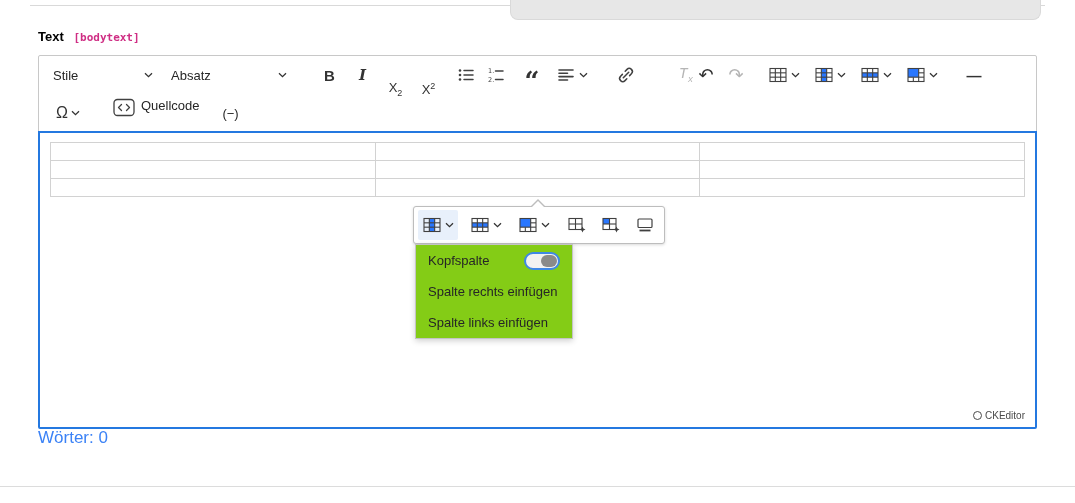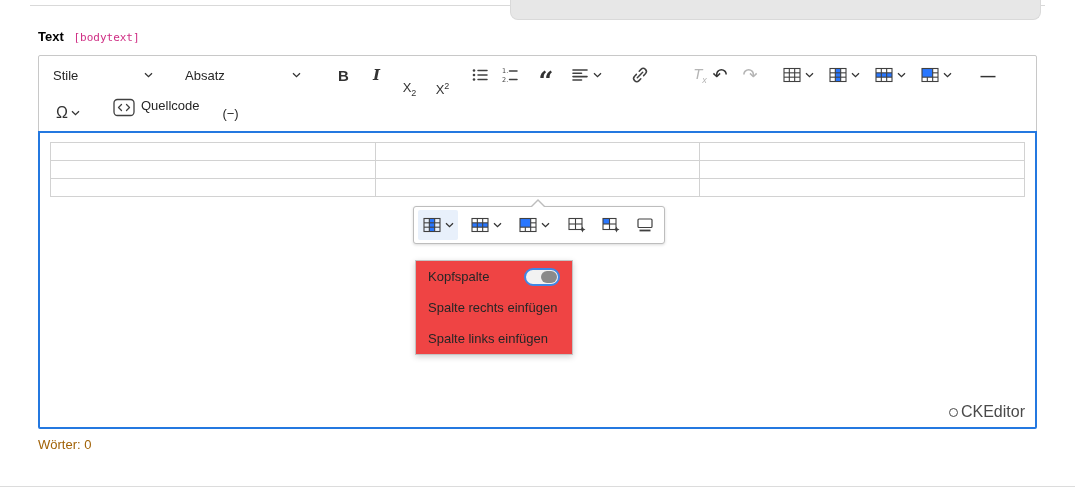--- a/index.html
+++ b/index.html
@@ -15,64 +15,64 @@
 
   
   .top-line { left: 30px; top: 5px; width: 1015px; height: 0; border-top: 1px solid #d9d9d9; }
   .top-tab  { left: 510px; top: 0; width: 531px; height: 20px; background: #e7e7e7;
               border: 1px solid #d9d9d9; border-top: none; border-radius: 0 0 8px 8px; }
   .bottom-line { left: 0; top: 486px; width: 1075px; height: 0; border-top: 1px solid #dcdcdc; }
 
   
   .field-label { left: 38px; top: 29px; font-size: 13px; }
   .field-label .lbl { font-weight: 700; color: #000; }
-  .field-label .key { font-family: "DejaVu Sans Mono", monospace; font-weight: 400;
+  .field-label .key { font-family: "DejaVu Sans Mono", monospace; font-weight: 700;
                       font-size: 11px; color: #cf2e84; margin-left: 6px; }
 
   
   .editor { left: 38px; top: 55px; width: 999px; }
   .toolbar { position: relative; height: 77px; background: #fff;
              border: 1px solid #c8c8c8; border-radius: 2px 2px 0 0; }
   .trow { position: absolute; left: 0; right: 0; height: 38px;
           display: flex; align-items: center; padding: 0 6px; }
   .trow1 { top: 0; } .trow2 { top: 38px; }
 
   button { font-family: inherit; background: none; border: none; cursor: pointer; color: #333; }
   .tbtn { height: 30px; min-width: 30px; width: 30px; display: inline-flex; align-items: center;
           justify-content: center; gap: 3px; border-radius: 2px; font-size: 14px; flex: none; }
   .tbtn.w33 { width: 33px; }
   .tbtn.wchev { width: 46px; }
   .dd { display: inline-flex; align-items: center; justify-content: space-between;
         height: 30px; padding: 0 8px; font-size: 13px; color: #262626; flex: none; border-radius: 2px; gap: 14px; }
   .dd-stile { width: 116px; }
-  .dd-absatz { width: 132px; margin-left: 16px; }
+  .dd-absatz { width: 132px; margin-left: 2px; }
   .sp { flex: none; height: 1px; }
   .glyph-b { font-weight: 700; font-size: 15px; }
   .glyph-i { font-family: "DejaVu Serif", serif; font-style: italic; font-weight: 600; font-size: 15px; }
   .glyph-x { font-size: 13px; margin-top: 28px; }
   .glyph-x sub, .glyph-x sup { font-size: 9px; }
   .glyph-quote { font-family: "DejaVu Serif", serif; font-weight: 700; font-size: 26px;
                  position: relative; top: 6px; line-height: 10px; }
   .glyph-arrow { font-size: 18px; line-height: 1; }
   .glyph-omega { font-size: 16px; }
   .glyph-hr { font-weight: 700; font-size: 15px; }
-  .glyph-tx { font-family: Liberation Sans, sans-serif; font-style: italic; font-size: 15px; margin-left: 44px; }
+  .glyph-tx { font-family: Liberation Mono, monospace; font-style: italic; font-size: 15px; margin-left: 44px; }
   .disabled, .disabled * { color: #b5b5b5 !important; }
   .src-btn { display: inline-flex; align-items: flex-start; gap: 6px; height: 30px;
              padding: 0 8px; font-size: 13px; color: #262626; flex: none; }
   .softhy { font-size: 13px; color: #262626; }
 
   
   .content { position: relative; height: 298px; background: #fff;
              border: 2px solid #2478e0; margin-top: -1px; border-radius: 0 0 2px 2px; }
   table.ck-table { border-collapse: collapse; width: calc(100% - 20px); margin: 9px 10px; }
   table.ck-table td { border: 1px solid #d2d2d2; height: 18px; padding: 0; }
 
   .ck-badge { position: absolute; right: 10px; bottom: 6px; display: inline-flex;
-              align-items: center; gap: 3px; font-size: 16px; color: #4a4a4a; }
+              align-items: center; gap: 3px; font-size: 10px; color: #4a4a4a; }
   .ck-badge .ring { width: 9px; height: 9px; border: 1.5px solid #4a4a4a; border-radius: 50%;
                     display: inline-block; }
 
   
   .balloon { left: 413px; top: 206px; width: 252px; height: 38px; background: #fff;
              border: 1px solid #bdbdbd; border-radius: 3px; z-index: 5;
              display: flex; align-items: center; padding: 0 4px;
              box-shadow: 0 1px 3px rgba(0,0,0,.15); }
   .balloon .arrow-out { position: absolute; left: 116px; top: -8px; width: 0; height: 0;
              border-left: 8px solid transparent; border-right: 8px solid transparent;
@@ -80,30 +80,30 @@
   .balloon .arrow-in { position: absolute; left: 117px; top: -6.5px; width: 0; height: 0;
              border-left: 7px solid transparent; border-right: 7px solid transparent;
              border-bottom: 7px solid #ffffff; }
   .bln-btn { height: 30px; display: inline-flex; align-items: center; justify-content: center;
              gap: 3px; border-radius: 2px; margin-right: 8px; width: 40px; flex: none; }
   .bln-btn.plain { width: 30px; margin-right: 4px; }
   .bln-btn:last-child { margin-right: 0; }
   .bln-btn.open { background: #e8f0fb; }
 
   
-  .menu { left: 415px; top: 244px; width: 158px; background: #ef4444; z-index: 6;
-          border: 1px solid #c4c4c4; box-shadow: 0 2px 6px rgba(0,0,0,.18); margin-top: 16px; }
+  .menu { left: 415px; top: 244px; width: 158px; background: #84cc16; z-index: 6;
+          border: 1px solid #c4c4c4; box-shadow: 0 2px 6px rgba(0,0,0,.18); }
   .menu-item { display: flex; align-items: center; justify-content: space-between;
                padding: 8px 12px; font-size: 13px; color: #262626; height: 31px; cursor: pointer; }
   .toggle { position: relative; width: 36px; height: 18px; border: 2px solid #3f87e5;
             border-radius: 9px; background: #f2f2f2; flex: none; }
   .toggle .knob { position: absolute; right: 1px; top: 1px; width: 16px; height: 12px;
                   border-radius: 7px; background: #8a8a8a; }
 
-  .wordcount { left: 38px; top: 437px; font-size: 13px; color: #a16207; }
+  .wordcount { left: 38px; top: 428px; font-size: 17px; color: #3b82f6; }
 </style>
 </head>
 <body>
 
 <div class="abs top-line"></div>
 <div class="abs top-tab"></div>
 
 <div class="abs field-label">
   <span class="lbl">Text</span>
   <span class="key">[bodytext]</span>

